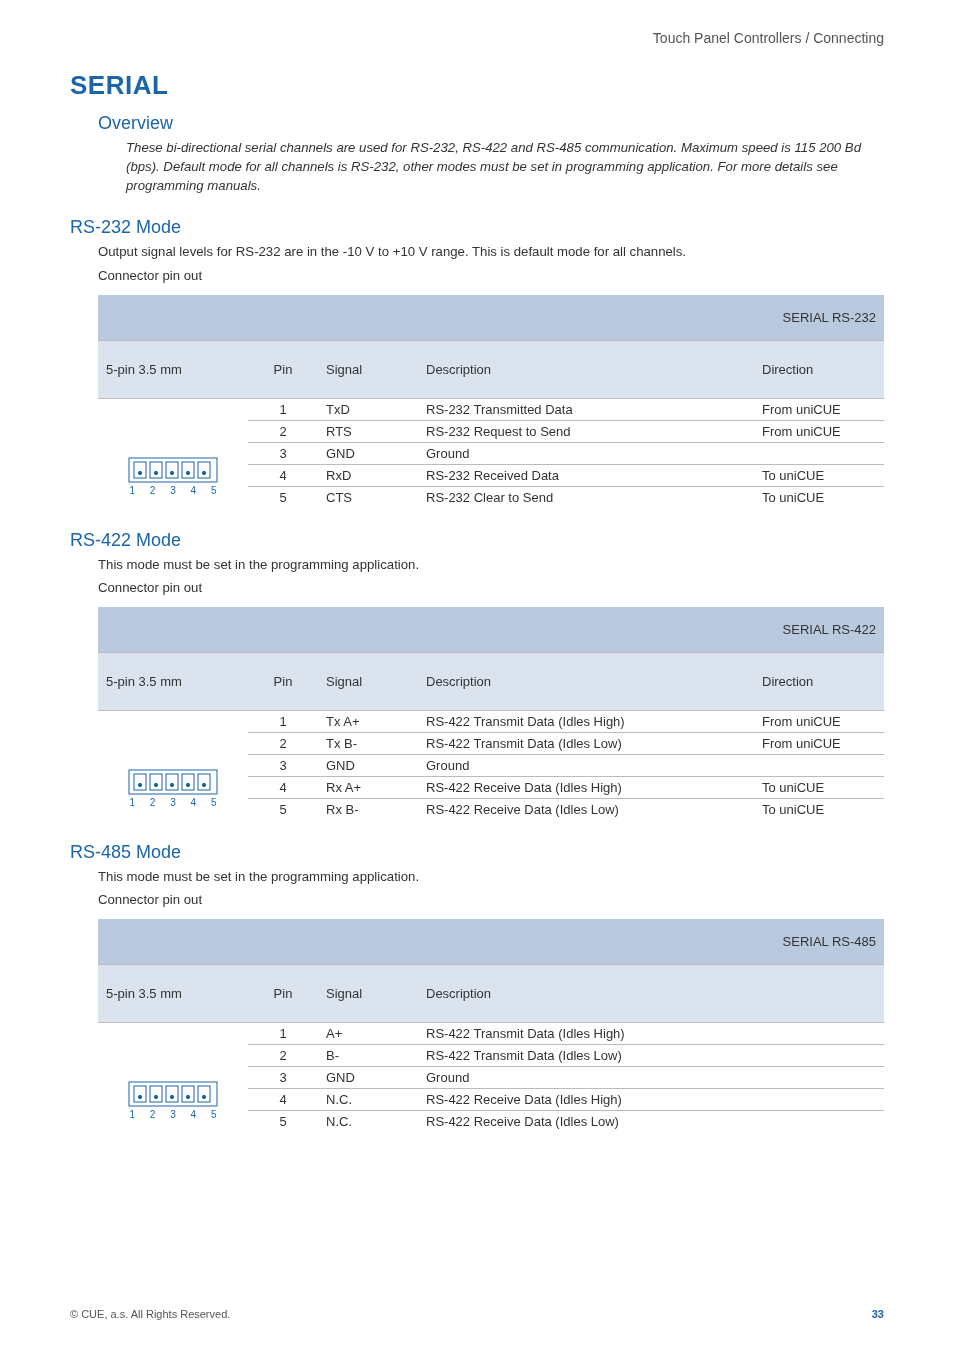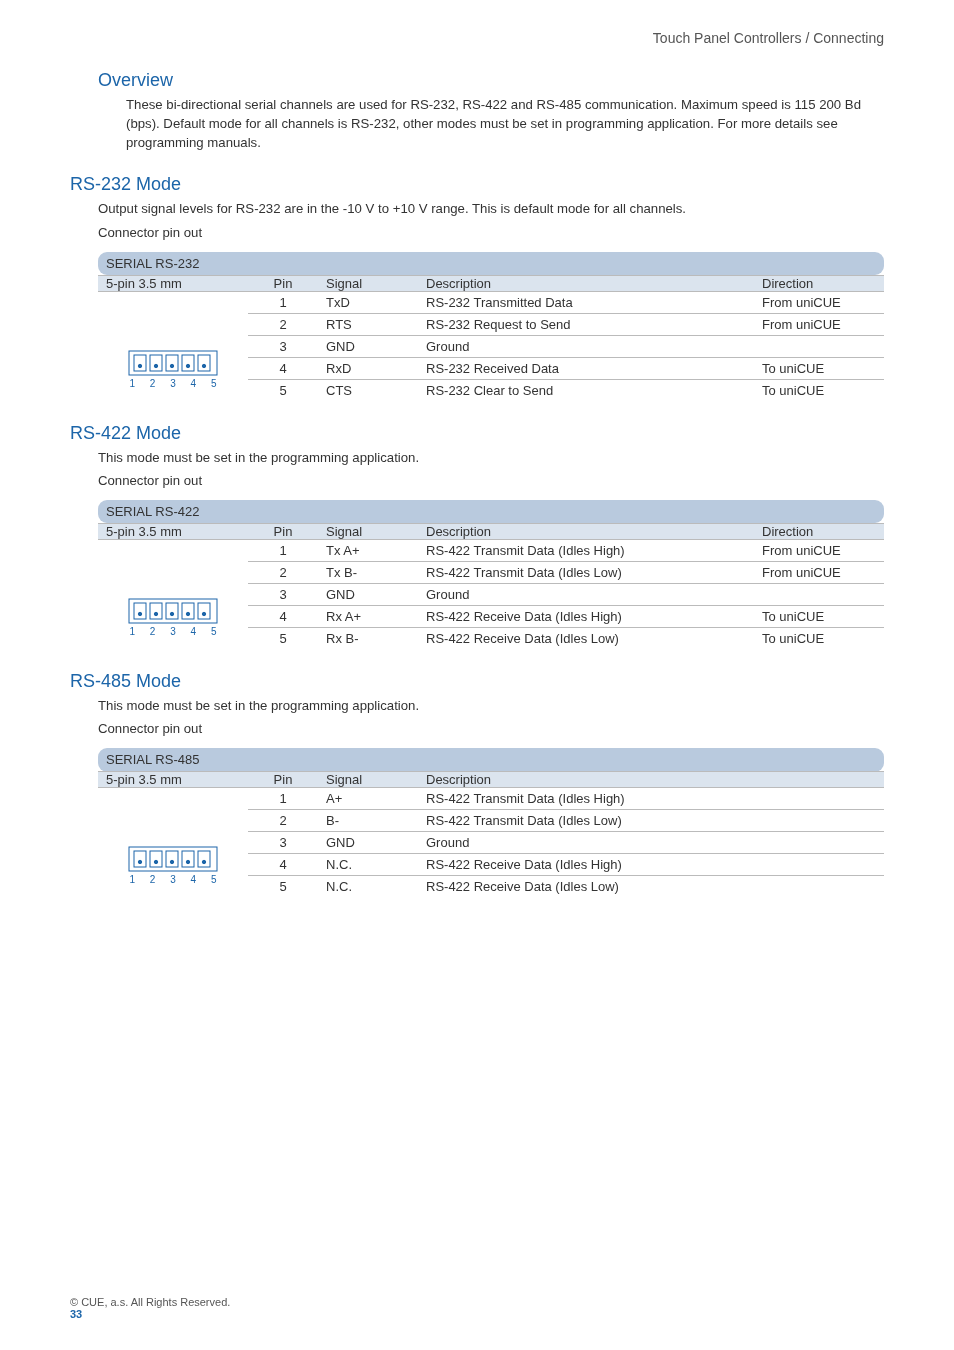--- a/index.html
+++ b/index.html
@@ -38,44 +38,44 @@
   h2.mode {
     color: #1c65a9;
     font-weight: 400;
     font-size: 18px;
     margin: 22px 0 4px 0;
   }
   .para {
     font-size: 13.2px;
     margin: 0 0 4px 56px;
     line-height: 1.45;
+    font-style: italic;
   }
   .para-mode {
     font-size: 13.2px;
     margin: 0 0 4px 28px;
     line-height: 1.45;
   }
   table.serial-table {
     width: 100%;
     border-collapse: collapse;
     margin: 10px 0 0 28px;
     width: 786px;
     font-size: 13px;
   }
   table.serial-table tr.title-row td {
     background: #b9cade;
-    text-align: left;
+    text-align: right;
     color: #333;
-    padding: 4px 8px;
+    padding: 15px 8px;
     font-weight: 400;
-    border-radius: 9px;
   }
   table.serial-table tr.header-row td {
     background: #dbe4ee;
-    padding: 0 8px;
+    padding: 21px 8px;
   }
   table.serial-table td {
     padding: 3px 8px;
     border-bottom: 1px solid #bbb;
     vertical-align: middle;
   }
   table.serial-table tr:last-child td { border-bottom: none; }
   table.serial-table td.left-cell {
     text-align: center;
     border-bottom: none;
@@ -100,30 +100,30 @@
   }
   .footer {
     position: absolute;
     bottom: 30px;
     left: 70px;
     right: 70px;
     font-size: 11px;
     color: #555;
     display: flex;
     justify-content: space-between;
-    flex-direction: column;
   }
   .footer .page-num { color: #1c65a9; font-weight: 600; }
 </style>
 </head>
 <body>
 
 <div class="page">
   <div class="header-text">Touch Panel Controllers / Connecting</div>
 
+  <h1>SERIAL</h1>
 
   <h2 class="sub">Overview</h2>
   <p class="para">These bi-directional serial channels are used for RS-232, RS-422 and RS-485 communication. Maximum speed is 115 200 Bd (bps). Default mode for all channels is RS-232, other modes must be set in programming application. For more details see programming manuals.</p>
 
   <h2 class="mode">RS-232 Mode</h2>
   <p class="para-mode">Output signal levels for RS-232 are in the -10 V to +10 V range. This is default mode for all channels.</p>
   <p class="para-mode">Connector pin out</p>
 
   <table class="serial-table">
     <tbody>

